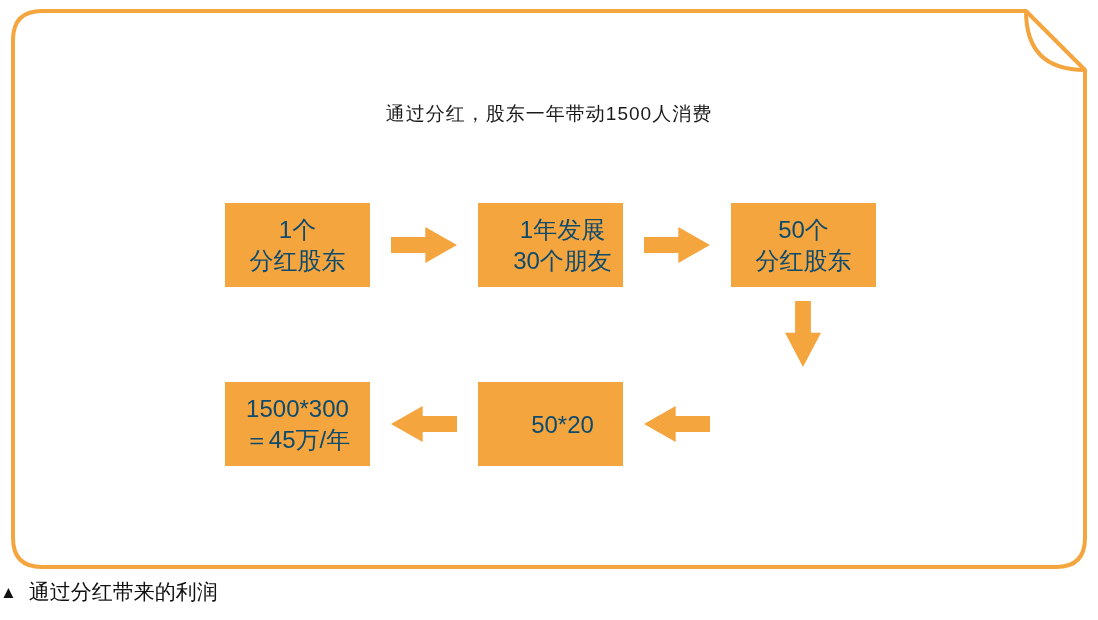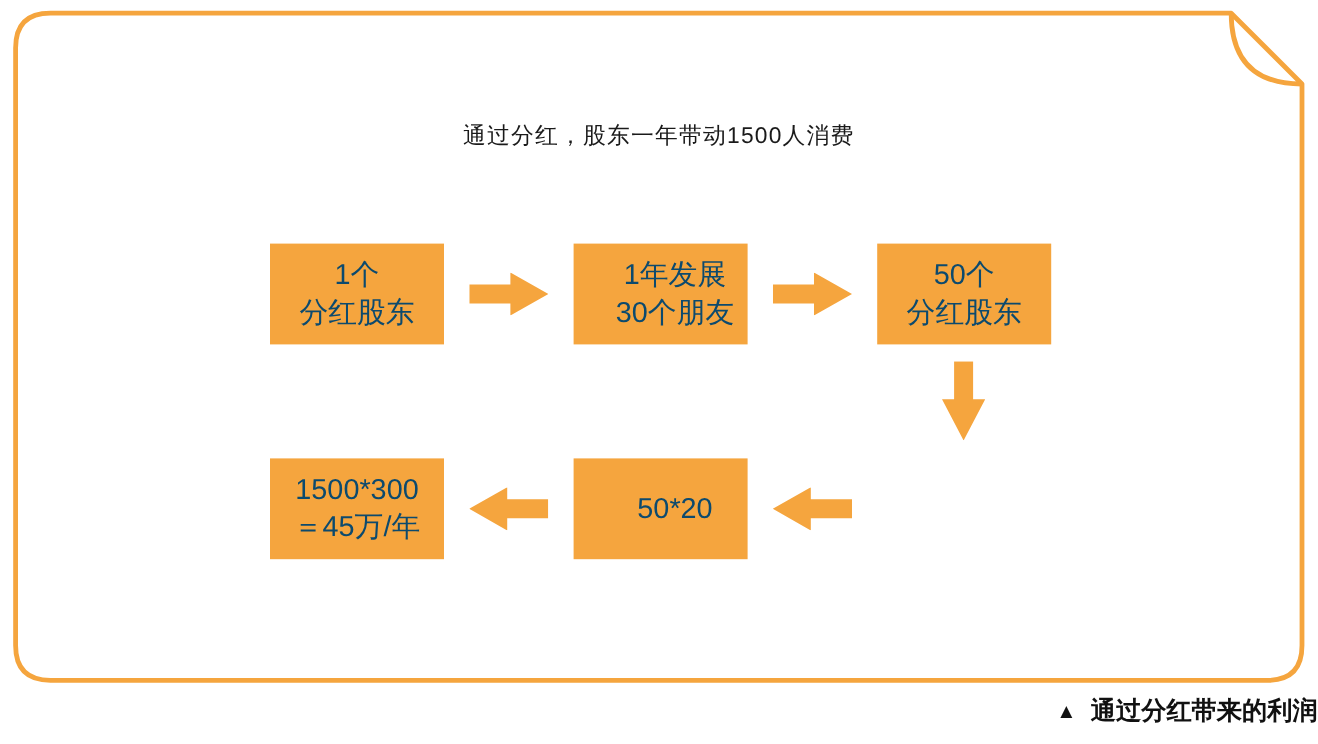--- a/index.html
+++ b/index.html
@@ -74,22 +74,22 @@
   }
   .arrow.down {
     width: 36px; height: 66px;
     clip-path: polygon(28% 0, 72% 0, 72% 48%, 100% 48%, 50% 100%, 0 48%, 28% 48%);
   }
 
   .caption {
     position: absolute;
     left: 0; right: 0;
     top: 578px;
-    text-align: right;
-    font-weight: bold;
+    text-align: left;
+    font-weight: normal;
     font-size: 21px;
     color: #111111;
   }
   .caption .tri {
     font-size: 17px;
     margin-right: 12px;
     position: relative;
     top: -1px;
   }
 </style>

